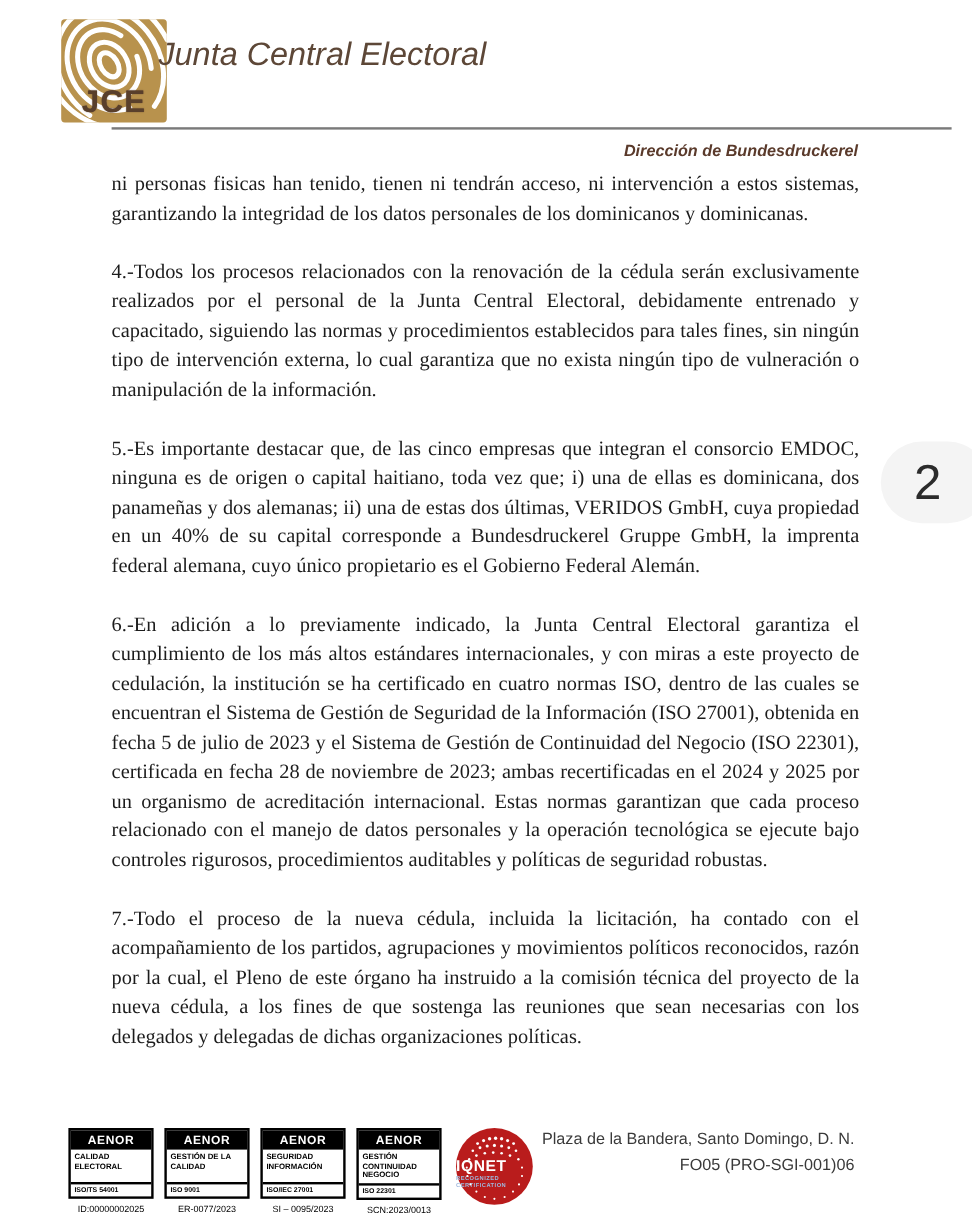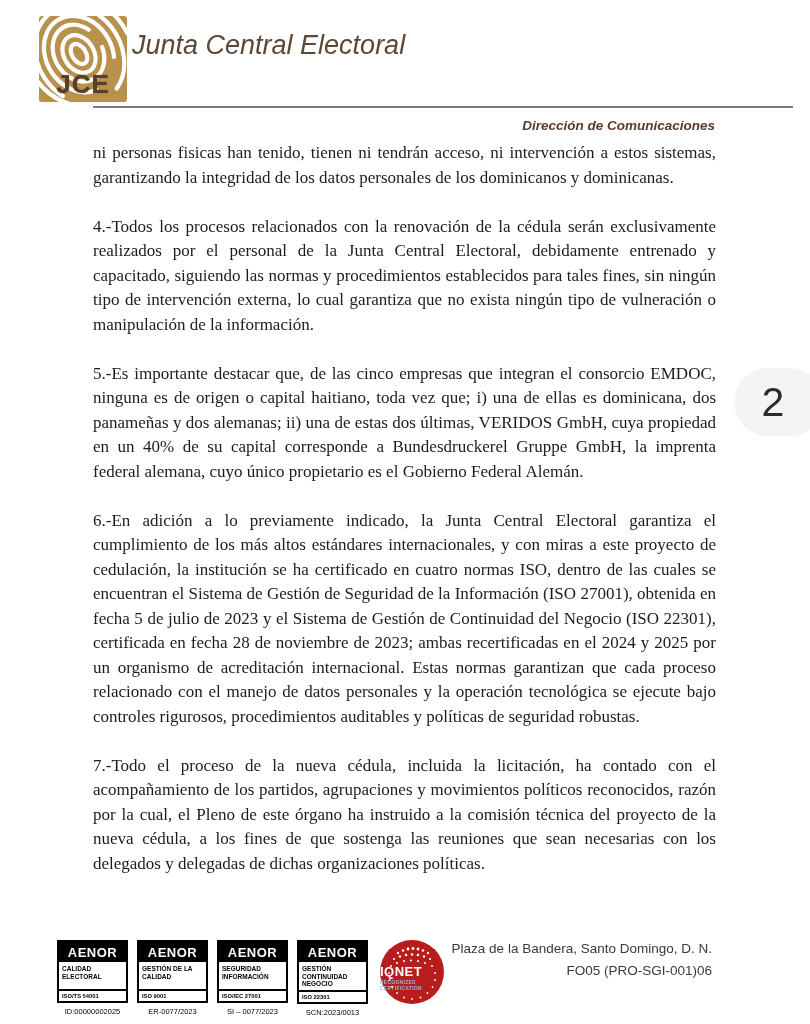--- a/index.html
+++ b/index.html
@@ -9,21 +9,21 @@
     width: 810px;
     height: 1024px;
     background: #ffffff;
     overflow: hidden;
     font-family: "Liberation Serif", serif;
   }
 
   
   .header { position: absolute; top: 16px; left: 35px; right: 20px; }
   .logo-box {
-    position: absolute; top: 0; left: 4px;
+    position: absolute; top: 0; left: 16px;
     width: 88px; height: 86px;
     background: #b8924d;
     border-radius: 3px;
     overflow: hidden;
   }
   .logo-fingerprint { position: absolute; top: -4px; left: -6px; }
   .logo-acronym {
     position: absolute; bottom: 2px; left: 0; right: 0;
     text-align: center;
     font-family: "Liberation Sans", sans-serif;
@@ -90,21 +90,21 @@
     margin-right: 12px;
   }
 
   
   .footer { position: absolute; left: 57px; right: 98px; top: 938px; }
   .badges-row { position: absolute; left: 0; top: 2px; display: flex; align-items: flex-start; gap: 9px; }
   .aenor-badge { width: 71px; font-family: "Liberation Sans", sans-serif; }
   .aenor-frame { border: 2px solid #000; background: #fff; }
   .aenor-head {
     background: #000; color: #fff;
-    font-weight: bold; font-size: 13px; letter-spacing: 0.5px;
+    font-weight: bold; font-size: 10px; letter-spacing: 0.5px;
     text-align: center; padding: 3px 0 2px;
   }
   .aenor-scheme {
     min-height: 27px;
     padding: 3px 3px 2px;
     font-weight: bold; font-size: 6.5px; line-height: 7.5px;
     color: #000; text-transform: uppercase;
   }
   .aenor-standard {
     border-top: 2px solid #000;
@@ -156,21 +156,21 @@
           <path d="M90 10 a52 62 0 0 1 8 40"></path>
         </g>
       </svg>
       <div class="logo-acronym">JCE</div>
     </div>
     <div class="title-block">
       <div class="org-title">Junta Central Electoral</div>
     </div>
   </div>
   <div class="header-rule"></div>
-  <div class="dept-line">Dirección de Comunicaciones</div>
+  <div class="dept-line">Dirección de Bundesdruckerel</div>
 
   <div class="body-text">
     <p>ni personas fisicas han tenido, tienen ni tendrán acceso, ni intervención a estos sistemas, garantizando la integridad de los datos personales de los dominicanos y dominicanas.</p>
     <p>4.-Todos los procesos relacionados con la renovación de la cédula serán exclusivamente realizados por el personal de la Junta Central Electoral, debidamente entrenado y capacitado, siguiendo las normas y procedimientos establecidos para tales fines, sin ningún tipo de intervención externa, lo cual garantiza que no exista ningún tipo de vulneración o manipulación de la información.</p>
     <p>5.-Es importante destacar que, de las cinco empresas que integran el consorcio EMDOC, ninguna es de origen o capital haitiano, toda vez que; i) una de ellas es dominicana, dos panameñas y dos alemanas; ii) una de estas dos últimas, VERIDOS GmbH, cuya propiedad en un 40% de su capital corresponde a Bundesdruckerel Gruppe GmbH, la imprenta federal alemana, cuyo único propietario es el Gobierno Federal Alemán.</p>
     <p>6.-En adición a lo previamente indicado, la Junta Central Electoral garantiza el cumplimiento de los más altos estándares internacionales, y con miras a este proyecto de cedulación, la institución se ha certificado en cuatro normas ISO, dentro de las cuales se encuentran el Sistema de Gestión de Seguridad de la Información (ISO 27001), obtenida en fecha 5 de julio de 2023 y el Sistema de Gestión de Continuidad del Negocio (ISO 22301), certificada en fecha 28 de noviembre de 2023; ambas recertificadas en el 2024 y 2025 por un organismo de acreditación internacional. Estas normas garantizan que cada proceso relacionado con el manejo de datos personales y la operación tecnológica se ejecute bajo controles rigurosos, procedimientos auditables y políticas de seguridad robustas.</p>
     <p>7.-Todo el proceso de la nueva cédula, incluida la licitación, ha contado con el acompañamiento de los partidos, agrupaciones y movimientos políticos reconocidos, razón por la cual, el Pleno de este órgano ha instruido a la comisión técnica del proyecto de la nueva cédula, a los fines de que sostenga las reuniones que sean necesarias con los delegados y delegadas de dichas organizaciones políticas.</p>
   </div>
 
   <div class="page-pill">
@@ -197,21 +197,21 @@
         </div>
         <div class="aenor-cert">ER-0077/2023</div>
       </div>
 
       <div class="aenor-badge">
         <div class="aenor-frame">
           <div class="aenor-head">AENOR</div>
           <div class="aenor-scheme">SEGURIDAD INFORMACIÓN</div>
           <div class="aenor-standard">ISO/IEC 27001</div>
         </div>
-        <div class="aenor-cert">SI – 0077/2023</div>
+        <div class="aenor-cert">SI – 0095/2023</div>
       </div>
 
       <div class="aenor-badge">
         <div class="aenor-frame">
           <div class="aenor-head">AENOR</div>
           <div class="aenor-scheme">GESTIÓN CONTINUIDAD NEGOCIO</div>
           <div class="aenor-standard">ISO 22301</div>
         </div>
         <div class="aenor-cert">SCN:2023/0013</div>
       </div>

